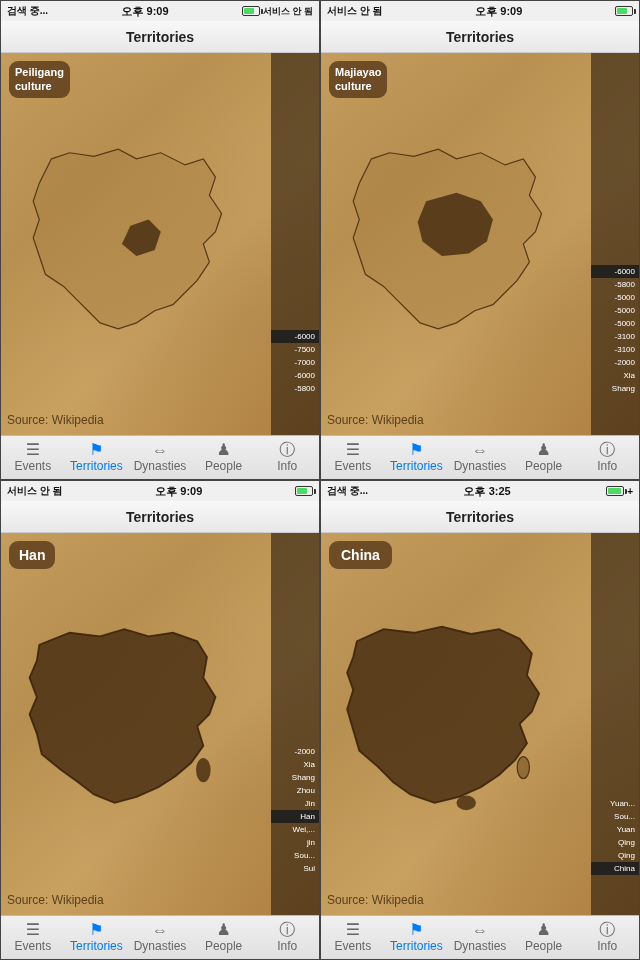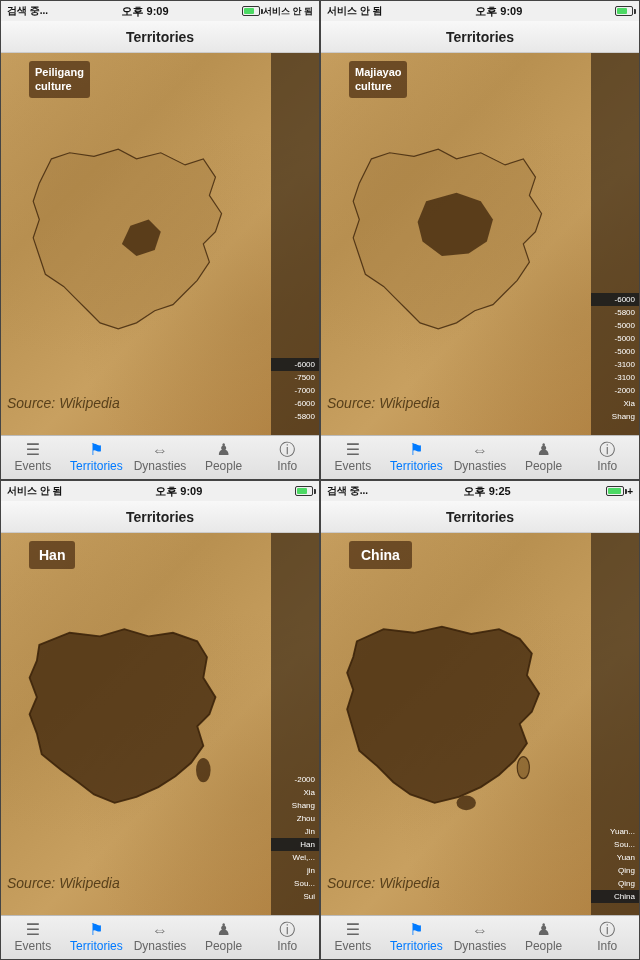--- a/index.html
+++ b/index.html
@@ -82,48 +82,46 @@
     
     .region-label {
       position: absolute;
       top: 8px;
       left: 8px;
       background: rgba(80,50,20,0.75);
       color: #fff;
       font-size: 11px;
       font-weight: 700;
       padding: 4px 6px;
-      border-radius: 3px;
+      border-radius: 9px;
       line-height: 1.3;
       max-width: 70px;
-      margin-left: 20px;
     }
 
     
     .source-label {
       position: absolute;
-      bottom: 24px;
+      bottom: 8px;
       left: 6px;
       color: rgba(60,40,10,0.8);
-      font-size: 14px;
-      font-style: italic;
+      font-size: 12px;
     }
 
     
     .timeline-sidebar {
       position: absolute;
       right: 0;
       top: 0;
       bottom: 0;
       width: 48px;
       background: rgba(40,25,10,0.6);
       display: flex;
       flex-direction: column;
       justify-content: flex-end;
-      padding-bottom: 12px;
+      padding-bottom: 40px;
     }
     .timeline-item {
       color: #fff;
       font-size: 8px;
       padding: 2px 4px;
       text-align: right;
       cursor: pointer;
       white-space: nowrap;
     }
     .timeline-item.selected {
@@ -392,21 +390,21 @@
         <span class="tab-label">Info</span>
       </div>
     </div>
   </div>
 
   <div class="phone-screen">
     <div class="status-bar">
       <div class="left">
         <span style="font-size:10px;">검색 중...</span>
       </div>
-      <div class="center">오후 9:25</div>
+      <div class="center">오후 3:25</div>
       <div class="right">
         <div class="battery-icon">
           <div class="battery-fill green-full"></div>
         </div>
         <span style="font-size:10px;">+</span>
       </div>
     </div>
     <div class="nav-bar">
       <span class="nav-bar-title">Territories</span>
     </div>

